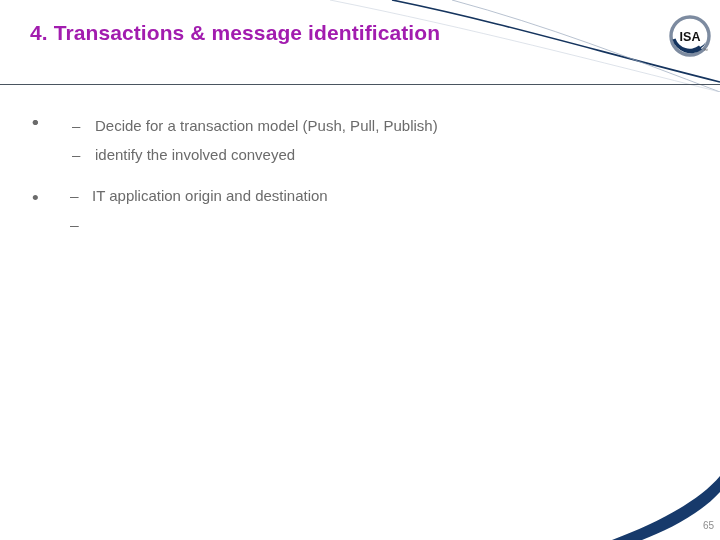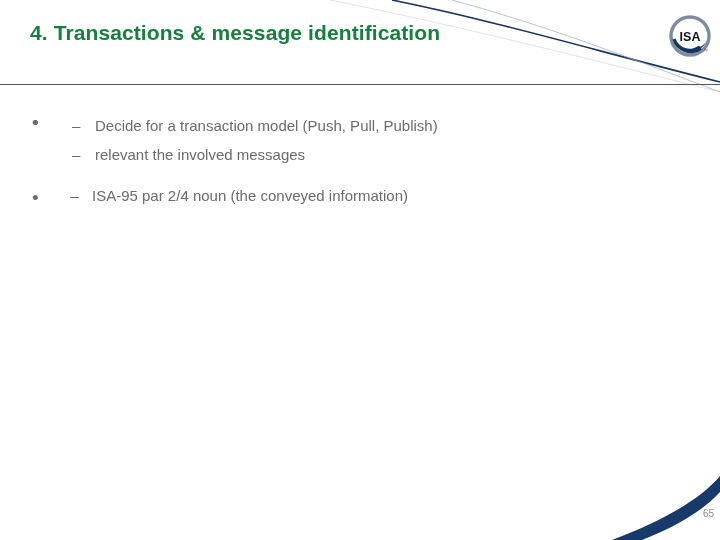--- a/index.html
+++ b/index.html
@@ -27,21 +27,21 @@
     height: 92px;
     pointer-events: none;
   }
   #slide-title {
     position: absolute;
     left: 30px;
     top: 20px;
     width: 600px;
     font-size: 21px;
     font-weight: bold;
-    color: #15803d;
+    color: #a21caf;
     letter-spacing: 0.1px;
     line-height: 26px;
     white-space: nowrap;
   }
   #title-rule {
     position: absolute;
     left: 0;
     top: 84px;
     width: 720px;
     height: 1px;
@@ -121,21 +121,21 @@
     position: absolute;
     left: 0;
     bottom: 0;
     width: 720px;
     height: 70px;
     pointer-events: none;
   }
   #page-number {
     position: absolute;
     right: 6px;
-    bottom: 20px;
+    bottom: 8px;
     font-size: 10px;
     color: #8d8d8d;
     line-height: 12px;
     padding-left: 24px;
   }
 </style>
 </head>
 <body>
 
 <div id="slide">
@@ -167,46 +167,46 @@
       <span class="marker">•</span>
     </div>
 
     <div class="lvl2 gap-before-l2">
       <span class="marker">–</span>
       <span>Decide for a transaction model (Push, Pull, Publish)</span>
     </div>
 
     <div class="lvl2">
       <span class="marker">–</span>
-      <span>relevant the involved messages</span>
+      <span>identify the involved conveyed</span>
     </div>
 
     <div class="lvl1 gap-before-msg">
       <span class="marker">•</span>
     </div>
 
     <div class="lvl3 gap-before-l3">
       <span class="marker">–</span>
     </div>
 
     <div class="lvl3">
       <span class="marker">–</span>
-    </div>
-
-    <div class="lvl3">
-      <span class="marker">–</span>
-    </div>
-
-    <div class="lvl3">
-      <span class="marker">–</span>
-    </div>
-
-    <div class="lvl3">
-      <span class="marker">–</span>
-      <span>ISA-95 par 2/4 noun (the conveyed information)</span>
+      <span>IT application origin and destination</span>
+    </div>
+
+    <div class="lvl3">
+      <span class="marker">–</span>
+    </div>
+
+    <div class="lvl3">
+      <span class="marker">–</span>
+    </div>
+
+    <div class="lvl3">
+      <span class="marker">–</span>
     </div>
 
   </div>
 
   <svg id="footer-deco" viewBox="0 0 720 70" preserveAspectRatio="none">
     <path d="M 612 70 C 660 52 700 30 720 6 L 720 22 C 700 44 668 60 642 70 Z" fill="#173a6b"></path>
   </svg>
 
   <div id="page-number">65</div>
 

